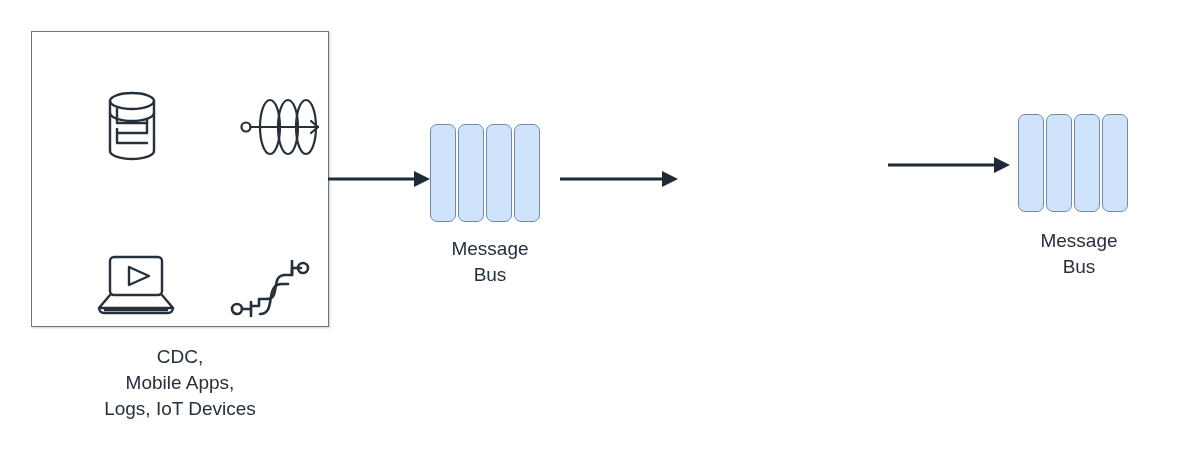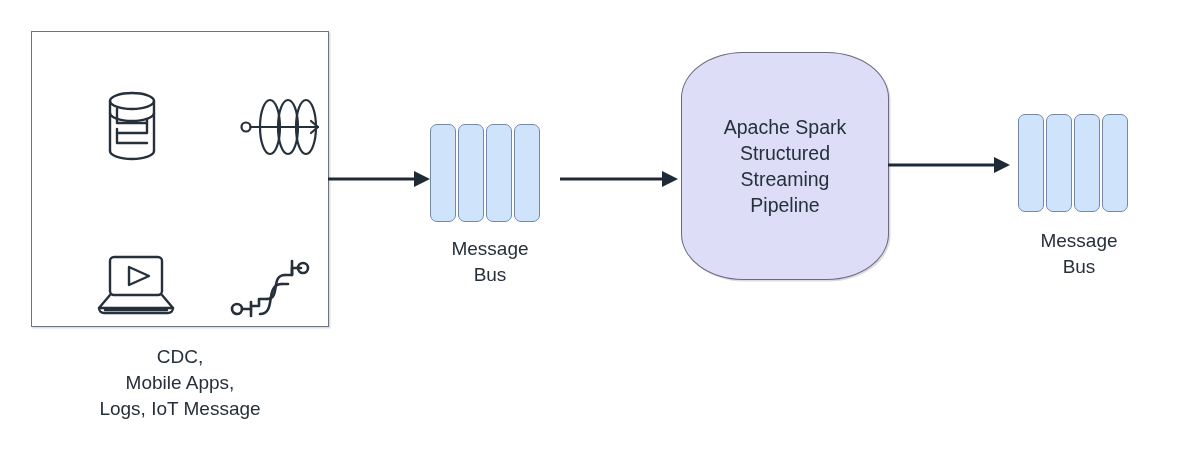--- a/index.html
+++ b/index.html
@@ -160,21 +160,21 @@
         <path d="M55 21 h7 v-7 h9"></path>
         <path d="M62 7 v14"></path>
         <circle cx="73" cy="14" r="5"></circle>
         <path d="M52 30 h6"></path>
       </svg>
     </span>
   </div>
 
   <div class="abs caption" id="source-caption">CDC,
 Mobile Apps,
-Logs, IoT Message</div>
+Logs, IoT Devices</div>
 
   <div class="abs arrow" id="arrow-1">
     <svg width="104" height="26" viewBox="0 0 104 26" fill="none">
       <line x1="0" y1="13" x2="88" y2="13" stroke="#1f2a37" stroke-width="3"></line>
       <polygon points="86,5 102,13 86,21" fill="#1f2a37"></polygon>
     </svg>
   </div>
 
   <div class="abs bus-stack" id="bus-left">
     <div class="bus-bar"></div>
@@ -185,26 +185,20 @@
   <div class="abs caption" id="bus-left-caption">Message
 Bus</div>
 
   <div class="abs arrow" id="arrow-2">
     <svg width="120" height="26" viewBox="0 0 120 26" fill="none">
       <line x1="0" y1="13" x2="104" y2="13" stroke="#1f2a37" stroke-width="3"></line>
       <polygon points="102,5 118,13 102,21" fill="#1f2a37"></polygon>
     </svg>
   </div>
 
-  <div class="abs" id="spark-shape">
-    <div id="spark-label">Apache Spark
-Structured
-Streaming
-Pipeline</div>
-  </div>
 
   <div class="abs arrow" id="arrow-3">
     <svg width="124" height="26" viewBox="0 0 124 26" fill="none">
       <line x1="0" y1="13" x2="108" y2="13" stroke="#1f2a37" stroke-width="3"></line>
       <polygon points="106,5 122,13 106,21" fill="#1f2a37"></polygon>
     </svg>
   </div>
 
   <div class="abs bus-stack" id="bus-right">
     <div class="bus-bar"></div>

